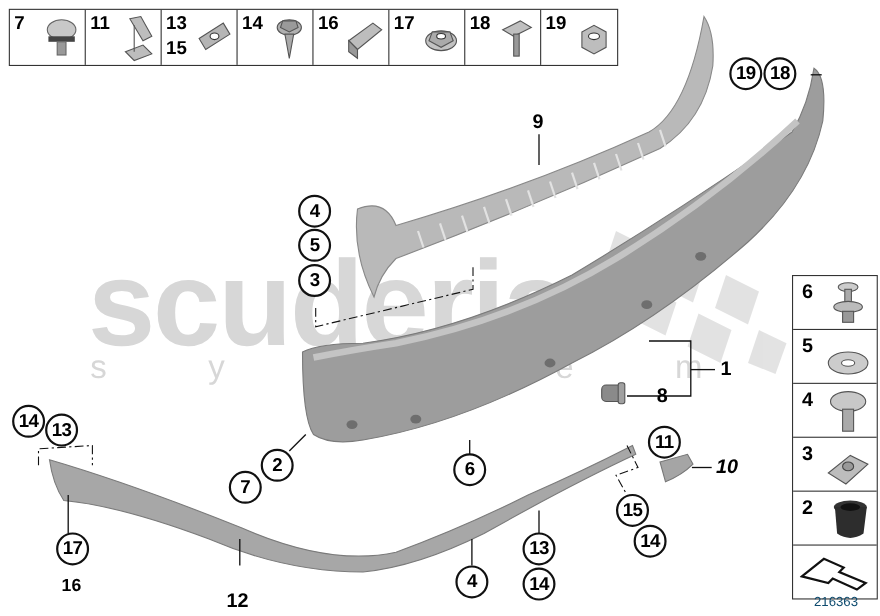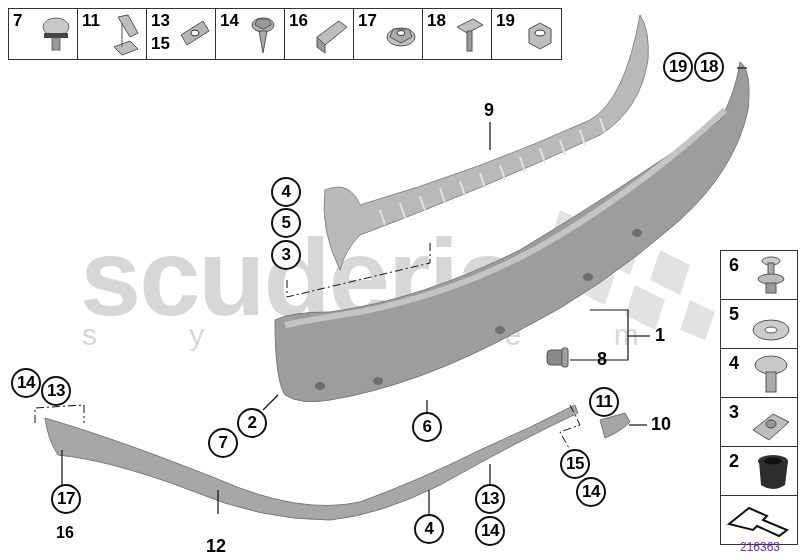--- a/index.html
+++ b/index.html
@@ -11,21 +11,21 @@
   .cell { width:69px; height:50px; border-right:1px solid #333; position:relative; box-sizing:border-box; }
   .cell:last-child { border-right:none; }
   .cell .num { position:absolute; left:4px; top:2px; font-weight:bold; font-size:17px; }
   .cell .num2 { position:absolute; left:4px; top:25px; font-weight:bold; font-size:17px; }
   .cell svg { position:absolute; right:4px; top:4px; }
   .vstrip { position:absolute; left:720px; top:250px; width:76px; border:1px solid #333; background:#fff; }
   .vcell { height:48px; border-bottom:1px solid #333; position:relative; }
   .vcell:last-child { border-bottom:none; }
   .vcell .num { position:absolute; left:8px; top:4px; font-weight:bold; font-size:18px; }
   .vcell svg { position:absolute; right:6px; top:4px; }
-  .ref { position:absolute; left:740px; top:540px; font-size:12px; color:#6d28d9; }
+  .ref { position:absolute; left:740px; top:540px; font-size:12px; color:#0c4a6e; }
   .wm { position:absolute; color:#d7d7d7; font-weight:bold; }
 </style>
 </head>
 <body>
 
 <div class="wm" style="left:80px; top:222px; font-size:110px; letter-spacing:-2px; line-height:1;">scuderia</div>
 <div class="wm" style="left:82px; top:318px; font-size:30px; font-weight:normal; letter-spacing:22px; word-spacing:40px;">s y s t e m s</div>
 
 <svg class="abs" style="left:0;top:0" width="800" height="560" viewBox="0 0 800 560">
 
@@ -219,20 +219,20 @@
 <div class="callout" style="left:11px;top:368px;">14</div>
 <div class="callout" style="left:41px;top:376px;">13</div>
 <div class="callout" style="left:51px;top:484px;">17</div>
 <div class="plain" style="left:56px;top:524px;font-size:16px;">16</div>
 
 <div class="callout" style="left:237px;top:408px;">2</div>
 <div class="callout" style="left:208px;top:428px;">7</div>
 <div class="callout" style="left:412px;top:412px;">6</div>
 
 <div class="callout" style="left:589px;top:387px;">11</div>
-<div class="plain" style="left:651px;top:414px;">10</div>
+<div class="plain" style="left:651px;top:414px;font-style:italic;">10</div>
 <div class="callout" style="left:560px;top:449px;">15</div>
 <div class="callout" style="left:576px;top:477px;">14</div>
 
 <div class="plain" style="left:206px;top:519px;margin-top:17px;">12</div>
 <div class="callout" style="left:414px;top:514px;">4</div>
 <div class="callout" style="left:475px;top:484px;">13</div>
 <div class="callout" style="left:475px;top:516px;">14</div>
 
 </body></html>

